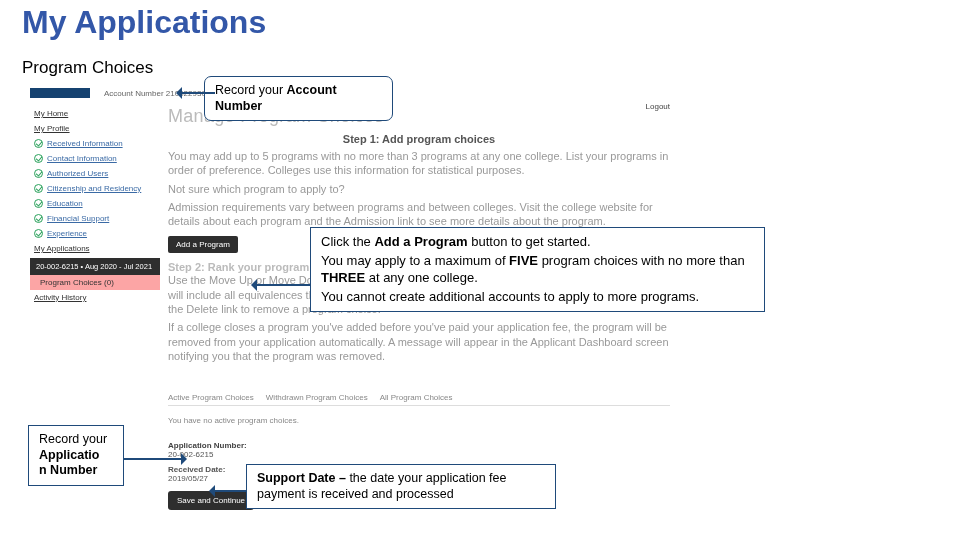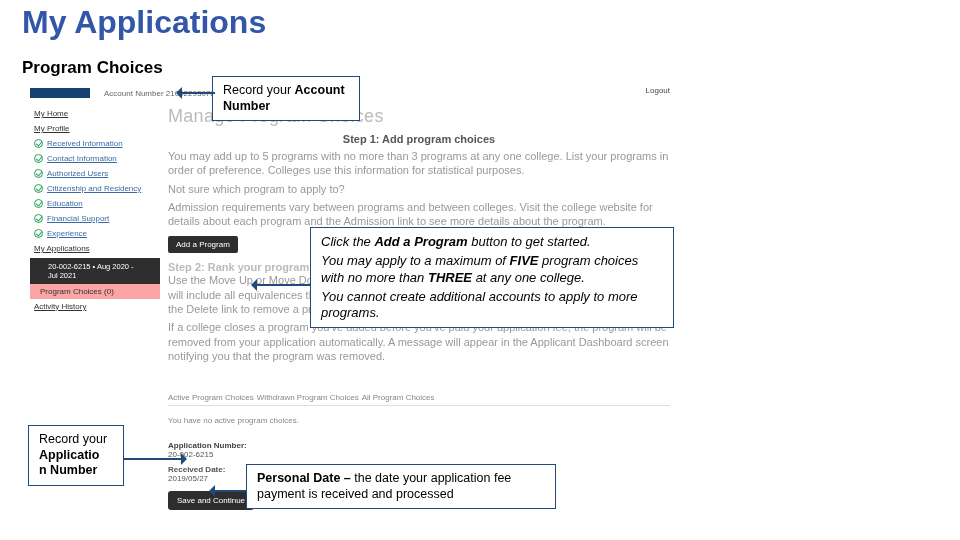--- a/index.html
+++ b/index.html
@@ -1,54 +1,54 @@
 <!DOCTYPE html>
 <html><head>
 <meta charset="utf-8">
 <style>
   * { box-sizing: border-box; margin: 0; padding: 0; }
   body { width: 960px; height: 540px; font-family: Arial, sans-serif; background: #fff; position: relative; overflow: hidden; }
 
   .slide-title { position: absolute; left: 22px; top: 4px; font-size: 32px; font-weight: 700; color: #3357a8; }
-  .subtitle { position: absolute; left: 22px; top: 58px; font-size: 17px; font-weight: 700; color: #000; line-height: 1.2; }
+  .subtitle { position: absolute; left: 22px; top: 58px; font-size: 17px; font-weight: 400; color: #000; line-height: 1.2; }
 
   
   .bg-app { position: absolute; left: 30px; top: 86px; width: 640px; height: 430px; font-size: 8px; color: #888; }
   .bg-header { height: 14px; display: flex; align-items: center; gap: 8px; }
   .bg-header .logo { width: 60px; height: 10px; background: #154270; }
   .acct { color: #666; font-size: 8px; margin-left: 6px; }
-  .logout { position: absolute; right: 0; top: 0; font-size: 8px; color: #444; }
+  .logout { position: absolute; right: 0; top: 16px; font-size: 8px; color: #444; }
   .bg-body { display: flex; margin-top: 6px; }
   .bg-side { width: 130px; }
   .bg-side .item { padding: 3px 4px; font-size: 8px; color: #3a6aa5; display: flex; align-items: center; gap: 4px; text-decoration: underline; }
   .bg-side .item.plain { color: #333; }
   .bg-side .check { width: 9px; height: 9px; border: 1.2px solid #2aa15b; border-radius: 50%; position: relative; flex: none; }
   .bg-side .check::after { content: ""; position: absolute; left: 1.5px; top: -0.5px; width: 3px; height: 5px; border-right: 1.4px solid #2aa15b; border-bottom: 1.4px solid #2aa15b; transform: rotate(40deg); }
-  .bg-side .app-num { background: #2e2e2e; color: #fff; padding: 4px 18px; font-size: 7.5px; margin-top: 2px; }
+  .bg-side .app-num { background: #2e2e2e; color: #fff; padding: 4px 6px; font-size: 7.5px; margin-top: 2px; }
   .bg-side .sub { background: #fca5a5; color: #333; padding: 3px 10px; font-size: 8px; }
   .bg-main { flex: 1; padding-left: 8px; }
   .mp-title { font-size: 18px; color: #bbb; font-weight: 300; letter-spacing: 0.3px; margin-bottom: 6px; }
   .step1 { font-size: 11px; color: #555; font-weight: 600; margin-bottom: 4px; text-align: center; }
   .gray { font-size: 11px; color: #999; line-height: 1.3; margin-bottom: 4px; }
   .addbtn { background: #2e2e2e; color: #fff; font-size: 8px; padding: 4px 8px; display: inline-block; margin-top: 4px; border-radius: 2px; }
   .step2 { font-size: 11px; color: #bbb; font-weight: 600; margin-top: 8px; }
-  .tabs { margin-top: 30px; display: flex; gap: 3px; font-size: 8px; color: #888; }
+  .tabs { margin-top: 30px; display: flex; gap: 12px; font-size: 8px; color: #888; }
   .tabline { border-bottom: 1px solid #ddd; margin-top: 3px; }
   .noactive { font-size: 8px; color: #888; margin-top: 10px; }
   .appnum-row { font-size: 8px; color: #555; margin-top: 16px; }
   .appnum-row b { font-weight: 700; color: #444; }
   .recv { font-size: 8px; color: #555; margin-top: 6px; }
   .savebtn { background: #2e2e2e; color: #fff; font-size: 8px; padding: 5px 9px; display: inline-block; margin-top: 8px; border-radius: 3px; }
 
   
   .callout { position: absolute; background: #fff; border: 1.4px solid #1f4a7a; padding: 6px 10px; font-size: 13px; color: #000; line-height: 1.25; }
   .callout.small { font-size: 12.5px; }
 
-  .co-account { left: 212px; top: 76px; width: 148px; }
-  .co-main    { left: 310px; top: 227px; width: 364px; font-style: italic; }
+  .co-account { left: 204px; top: 76px; width: 189px; border-radius: 7px; }
+  .co-main    { left: 310px; top: 227px; width: 455px; }
   .co-appnum  { left: 28px;  top: 425px; width: 96px; }
   .co-recv    { left: 246px; top: 464px; width: 310px; }
 
   .arrow { position: absolute; height: 2px; background: #1f4a7a; }
   .arrow::after { content: ""; position: absolute; left: -7px; top: -5px; border: 6px solid transparent; border-right-color: #1f4a7a; }
   .ar-account { left: 177px; top: 92px; width: 38px; }
   .ar-main    { left: 252px; top: 284px; width: 58px; }
   .ar-appnum  { left: 124px; top: 458px; width: 62px; }
   .ar-recv    { left: 210px; top: 490px; width: 36px; }
   .arrow.right::after { left: auto; right: -7px; border-right-color: transparent; border-left-color: #1f4a7a; }
@@ -146,15 +146,15 @@
 <div class="arrow ar-main"></div>
 
 <div class="callout small co-appnum">
   <span>Record your</span><br>
   <b>Applicatio</b><br>
   <b>n  Number</b>
 </div>
 <div class="arrow right ar-appnum"></div>
 
 <div class="callout small co-recv">
-  <b>Personal Date – </b><span>the date your application  fee payment is received and processed</span>
+  <b>Support Date – </b><span>the date your application  fee payment is received and processed</span>
 </div>
 <div class="arrow ar-recv"></div>
 
 </body></html>

